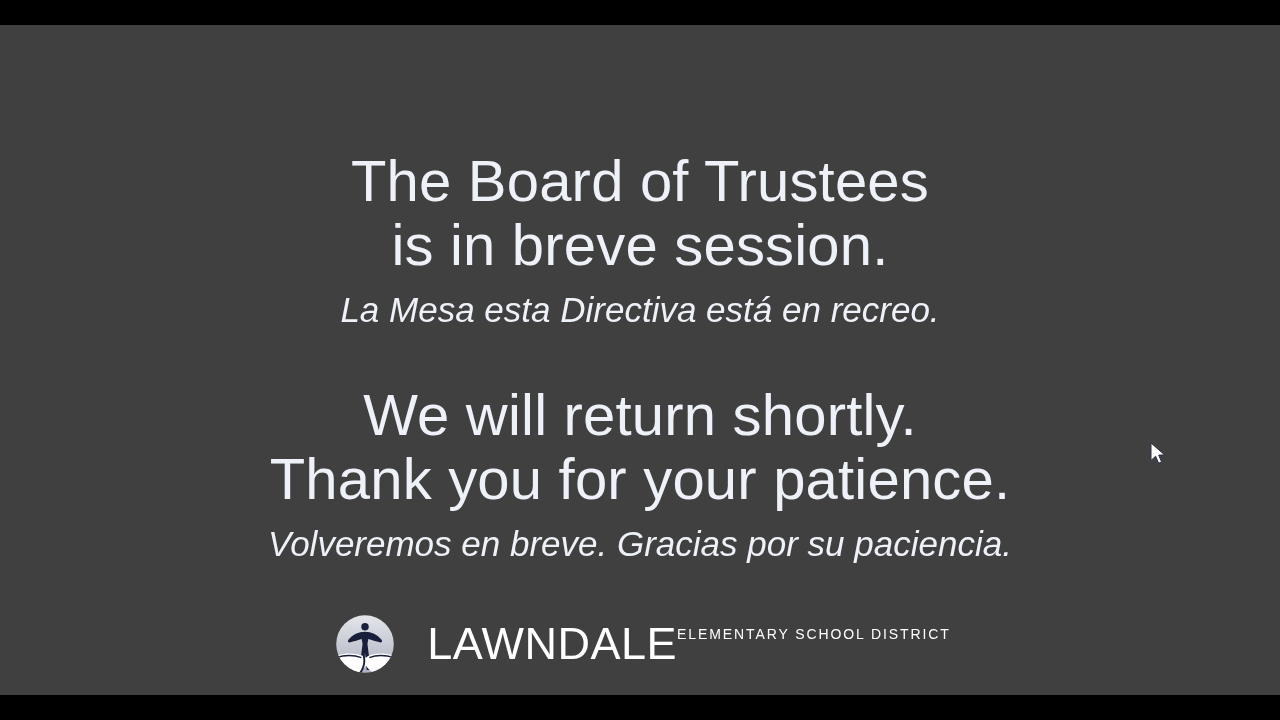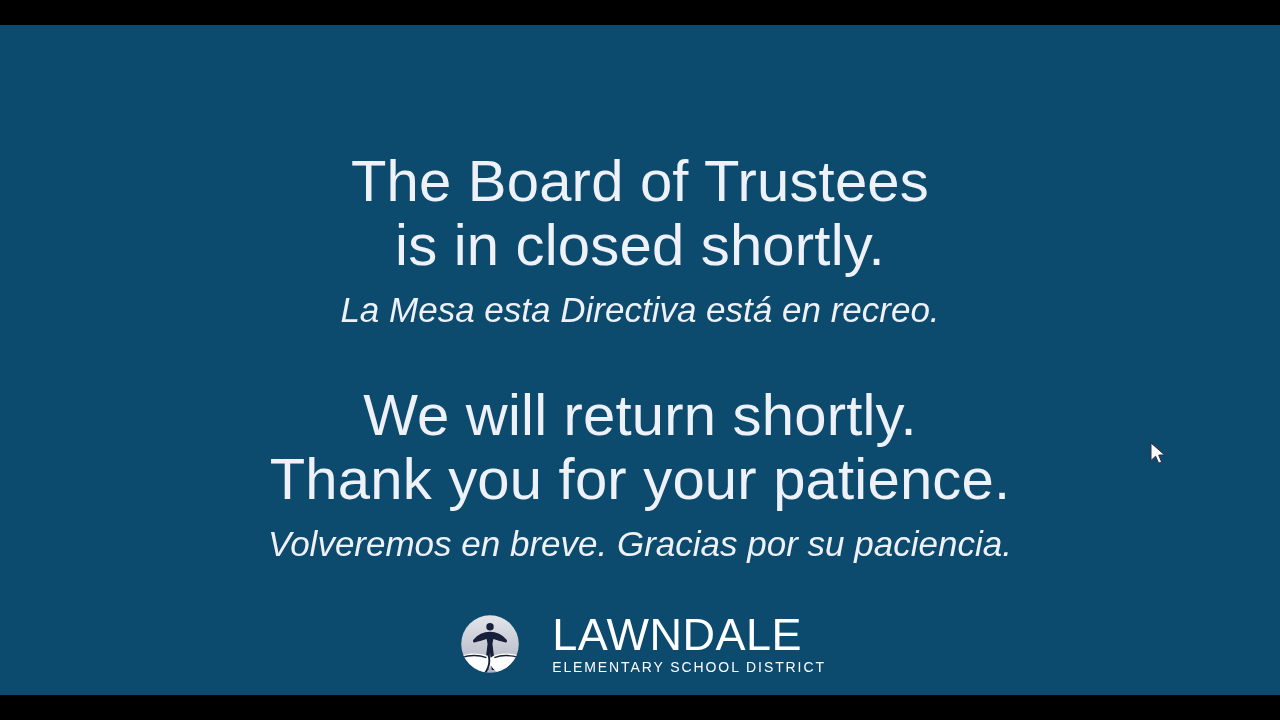--- a/index.html
+++ b/index.html
@@ -26,21 +26,21 @@
   .letterbox.top { top: 0; height: 25px; }
   .letterbox.bottom { bottom: 0; height: 25px; }
 
   
   #slide {
     position: absolute;
     left: 0;
     top: 25px;
     width: 1280px;
     height: 670px;
-    background: #0c4a6e;
+    background: #404040;
   }
 
   .msg-block {
     position: absolute;
     left: 0;
     width: 1280px;
     text-align: center;
     color: #eef1f8;
   }
   #block-one { top: 124px; }
@@ -76,21 +76,21 @@
     gap: 10px;
   }
   #logo-mark {
     width: 72px;
     height: 72px;
     flex: 0 0 auto;
     display: block;
   }
   #logo-words {
     display: flex;
-    flex-direction: column;
+    flex-direction: row;
     align-items: stretch;
     line-height: 1;
     margin-left: 16px;
   }
   #logo-wordmark {
     font-size: 45px;
     font-weight: 300;
     letter-spacing: 0.5px;
     color: #ffffff;
     line-height: 42px;
@@ -134,21 +134,21 @@
 <body>
 
 <div id="screen">
 
   <div class="letterbox top"></div>
 
   <div id="slide">
 
     <div class="msg-block" id="block-one">
       <div class="headline">The Board of Trustees</div>
-      <div class="headline">is in closed shortly.</div>
+      <div class="headline">is in breve session.</div>
       <div class="subline">La Mesa esta Directiva está en recreo.</div>
     </div>
 
     <div class="msg-block" id="block-two">
       <div class="headline">We will return shortly.</div>
       <div class="headline">Thank you for your patience.</div>
       <div class="subline">Volveremos en breve. Gracias por su paciencia.</div>
     </div>
 
     <div id="logo-lockup">

